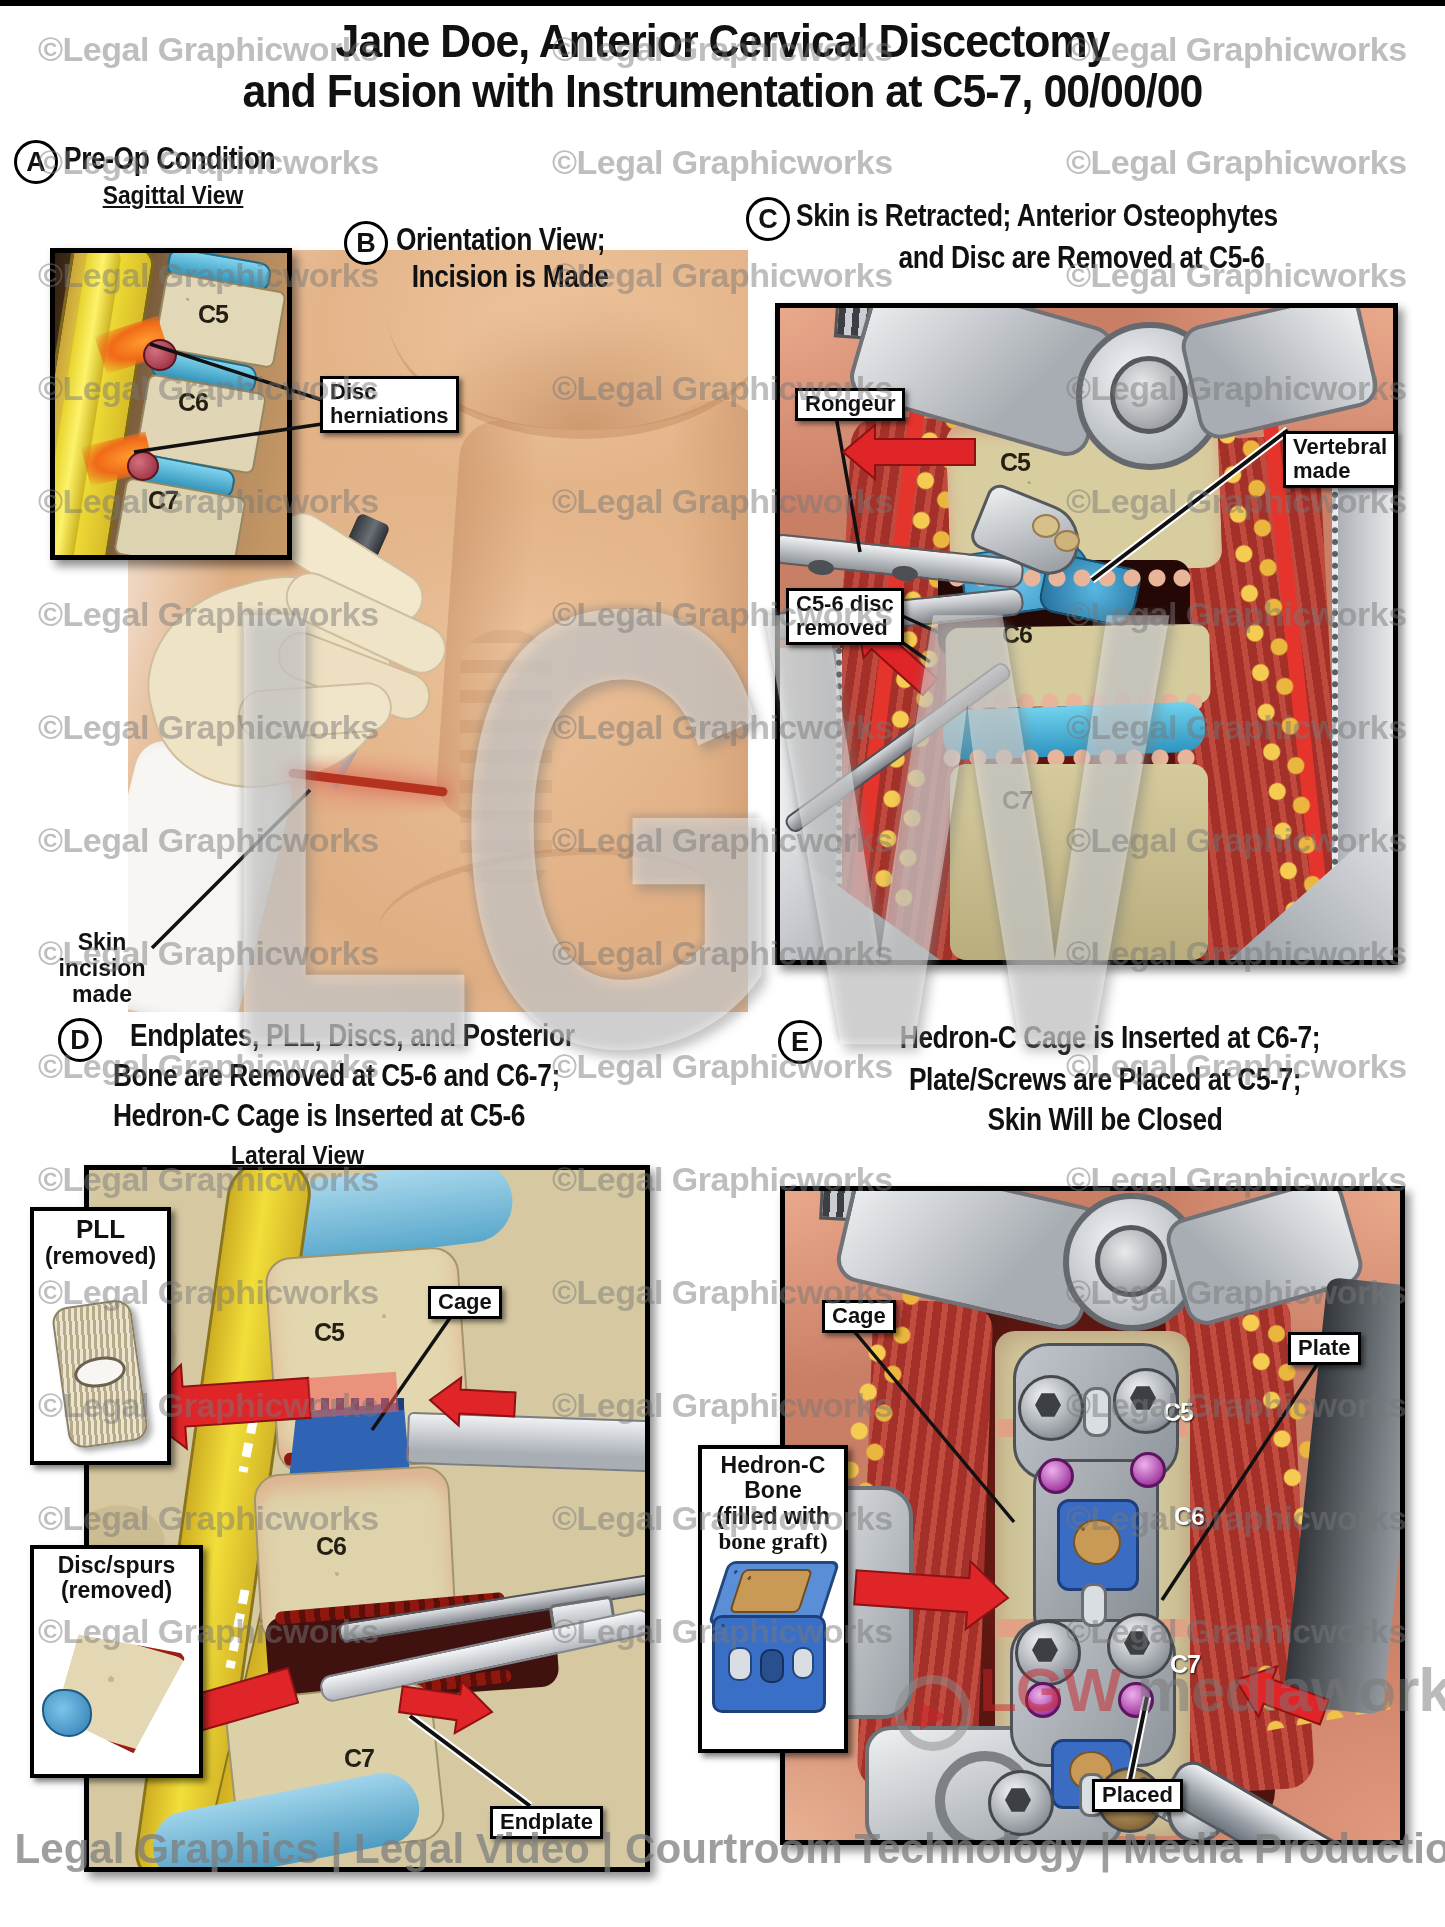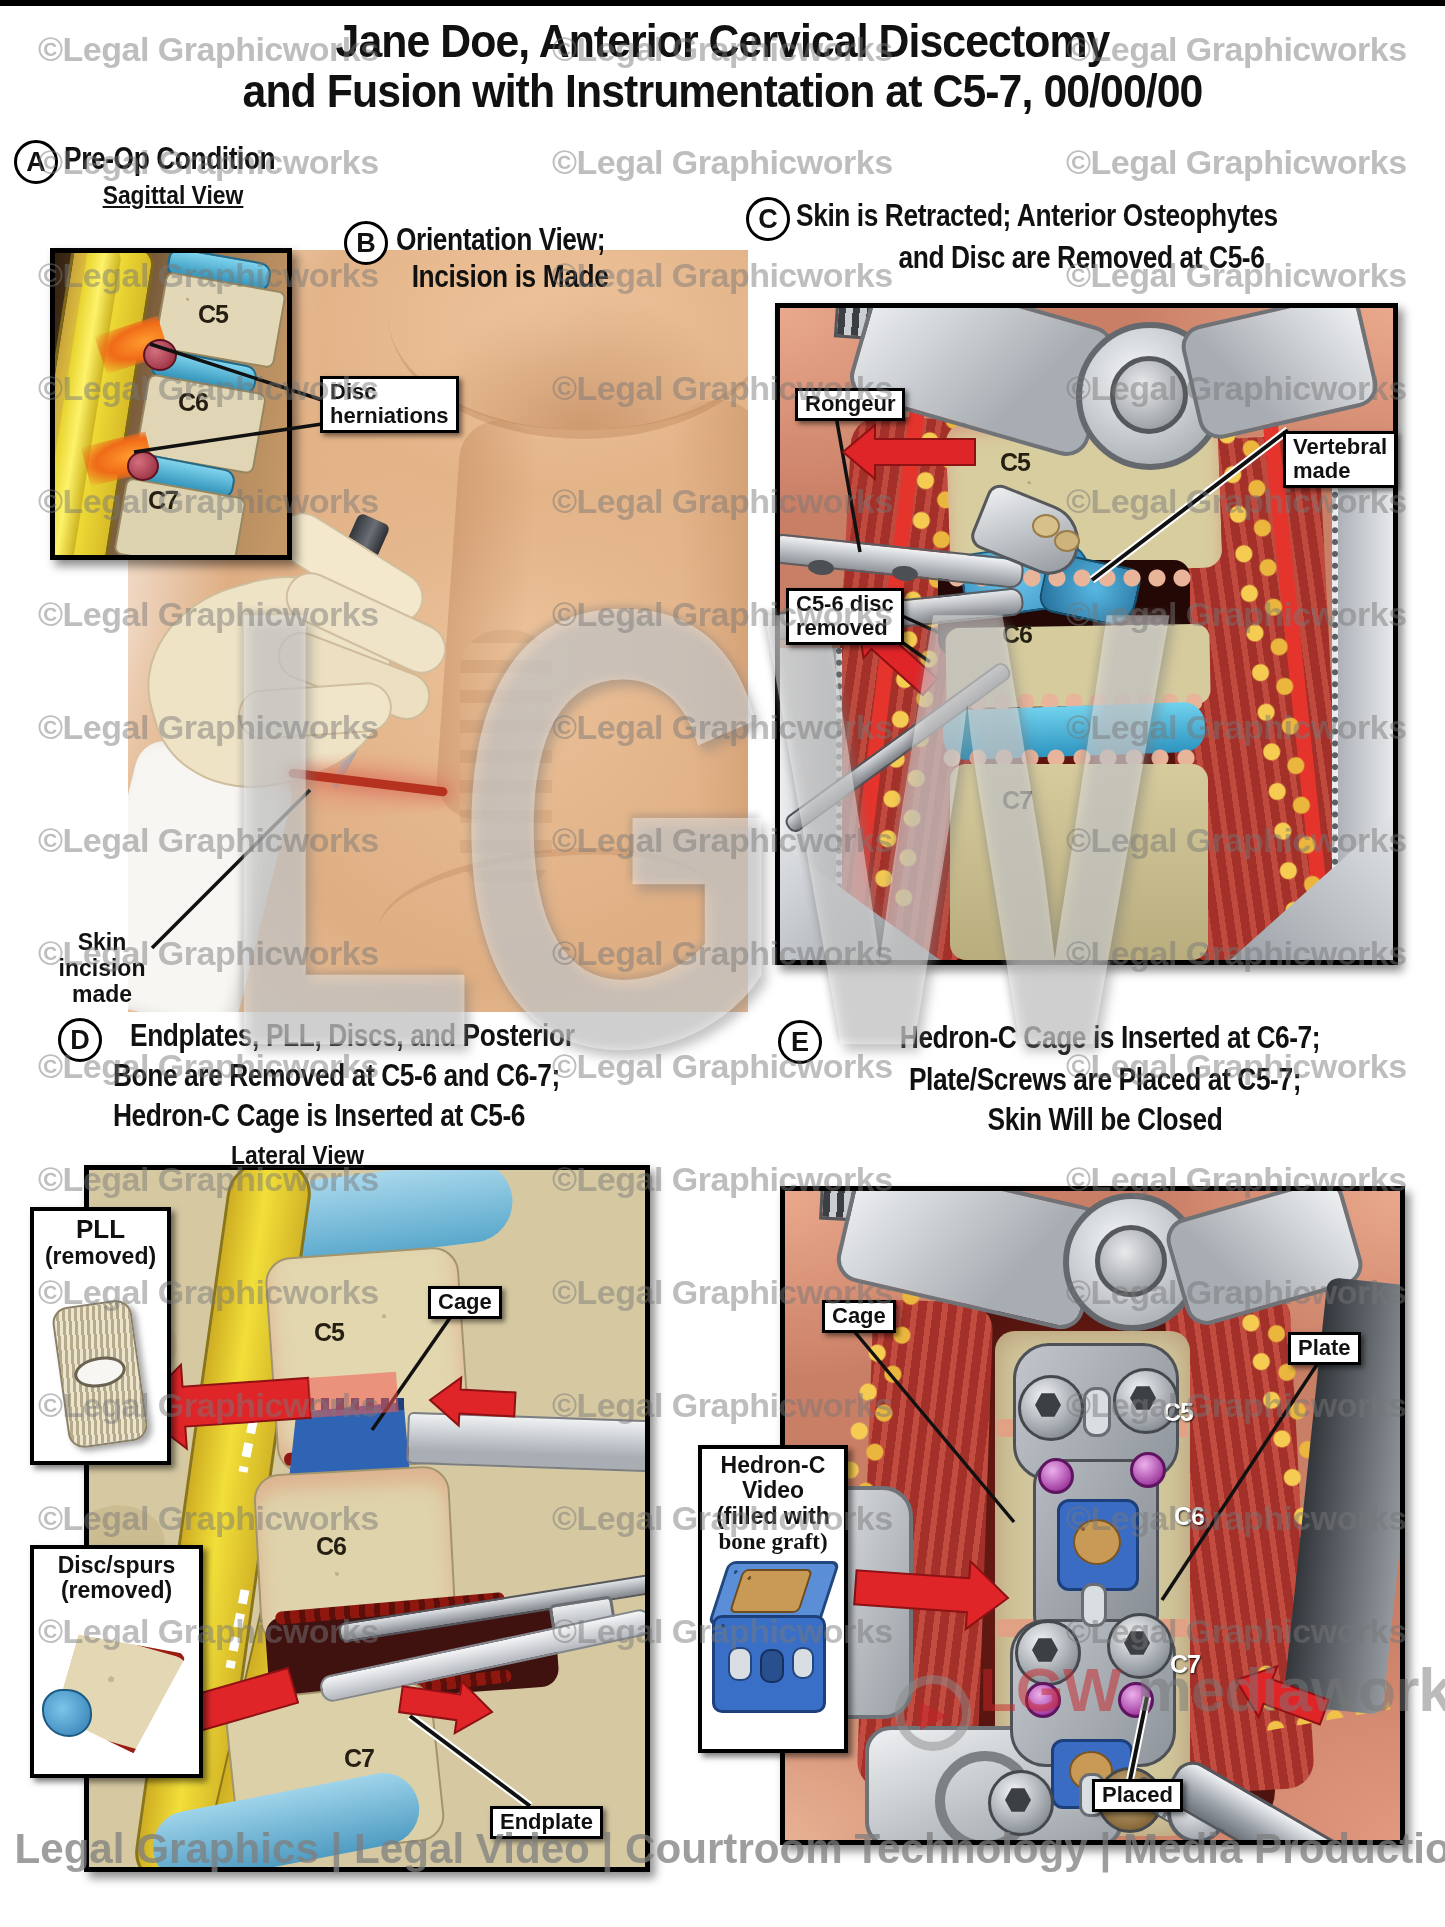--- a/index.html
+++ b/index.html
@@ -299,21 +299,21 @@
     </div>
   <div class="lblbox" style="left:1092px;top:1779px;">
       <span>Placed</span>
     </div>
   <div class="whitetag" style="left:1163px;top:1398px;">C5</div>
   <div class="whitetag" style="left:1174px;top:1502px;">C6</div>
   <div class="whitetag" style="left:1170px;top:1650px;">C7</div>
 
   <div class="insetbox" style="left:698px;top:1445px;width:142px;height:300px;">
     <div class="insettitle">
-      <span style="display:block;">Hedron-C Video</span>
+      <span style="display:block;">Hedron-C Bone</span>
       <span style="display:block;">(filled with</span>
       <span style="display:block;font-family:Liberation Serif, serif;">bone graft)</span>
     </div>
     <div class="sh" style="left:16px;top:112px;width:106px;height:58px;background:#5a8fd8 radial-gradient(circle 3px at 8px 8px,#2a4f8e 60%,transparent 62%);background-size:100% 100%,12px 11px;border:3px solid #22477e;transform:skewX(-18deg);border-radius:8px;"></div>
     <div class="sh" style="left:34px;top:120px;width:66px;height:40px;background:#c89a55 radial-gradient(circle 3px at 7px 7px,#7a5524 60%,transparent 62%);background-size:100% 100%,10px 9px;border:2px solid #6e4c1f;transform:skewX(-18deg);border-radius:6px;"></div>
     <div class="sh" style="left:10px;top:166px;width:108px;height:92px;background:#3a6fc8 radial-gradient(circle 3px at 8px 8px,#1d3f7a 60%,transparent 62%);background-size:100% 100%,13px 12px;border:3px solid #1d3f7a;border-radius:10px;"></div>
     <div class="sh" style="left:26px;top:198px;width:20px;height:30px;background:#d9dee2;border:2px solid #22477e;border-radius:10px;"></div>
     <div class="sh" style="left:58px;top:200px;width:20px;height:30px;background:#2a4f8e;border:2px solid #16305e;border-radius:10px;"></div>
     <div class="sh" style="left:90px;top:198px;width:18px;height:28px;background:#d9dee2;border:2px solid #22477e;border-radius:10px;"></div>
   </div>

